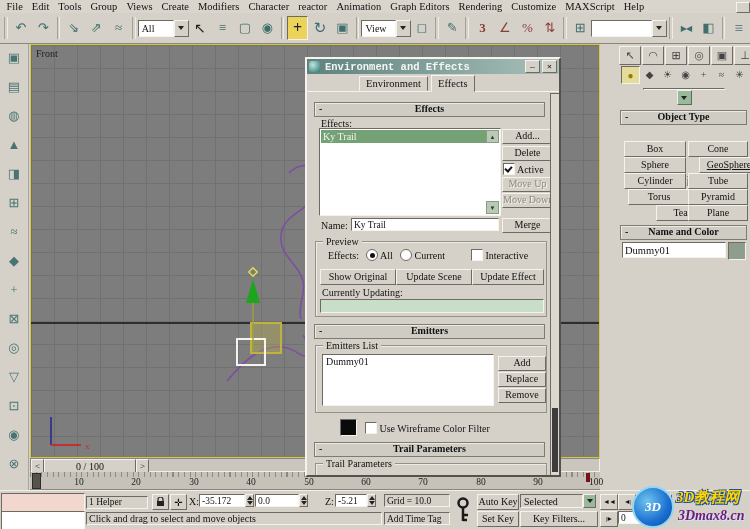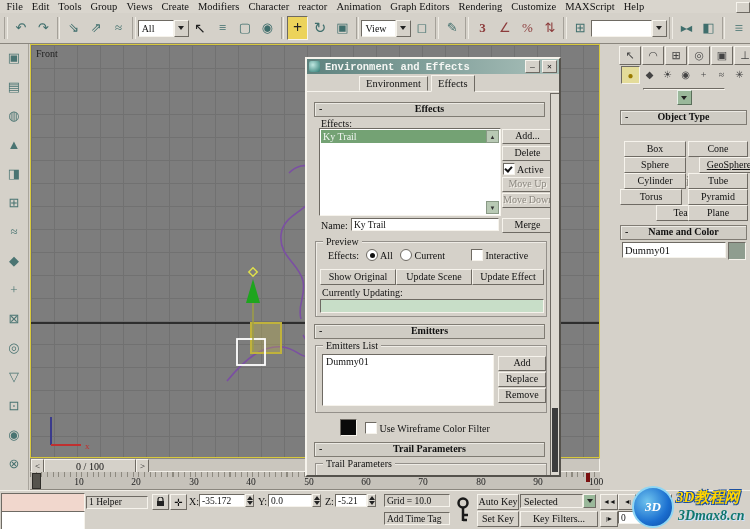--- a/index.html
+++ b/index.html
@@ -91,21 +91,21 @@
   .spin .d{width:0;height:0;border-left:3px solid transparent;border-right:3px solid transparent;border-top:4px solid #222;margin:0 auto;}
   .pbtn{width:16px;height:14px;font-size:7px;letter-spacing:-1px;}
   
   #wm{left:632px;top:486px;width:118px;height:43px;z-index:20;}
   #wm .circle{position:absolute;left:0;top:0;width:42px;height:42px;border-radius:50%;
        background:radial-gradient(circle at 35% 35%,#6fc4ee,#1b6fd0 60%,#0c4aa0);
        border:2px solid #8fd6f4;box-sizing:border-box;color:#fff;font-weight:bold;font-size:13px;
        display:flex;align-items:center;justify-content:center;font-style:italic;}
   #wm .l1{position:absolute;left:44px;top:2px;font-size:15px;font-weight:bold;color:#ffd400;
        text-shadow:1px 1px 0 #1b4fa0,-1px 1px 0 #1b4fa0,1px -1px 0 #1b4fa0;white-space:nowrap;font-style:italic;}
-  #wm .l2{position:absolute;left:46px;top:22px;font-size:14px;font-weight:bold;color:#0f766e;
+  #wm .l2{position:absolute;left:46px;top:22px;font-size:14px;font-weight:bold;color:#701a75;
        text-shadow:1px 1px 0 #cfe4ff;white-space:nowrap;font-style:italic;}
 </style>
 </head>
 <body>
 
 <div id="app">
 
   <div id="menubar" class="abs">
     <span class="mi">File</span>
     <span class="mi">Edit</span>
@@ -338,21 +338,21 @@
     <div class="abs dis" style="left:26px;top:83px;font-size:14px;margin-top:47px;">
       <span>AutoGrid</span>
       <span class="cb disb"></span>
     </div>
     <div class="abs b otbtn" style="left:7px;top:97px;">Box</div>
     <div class="abs b otbtn" style="left:71px;top:97px;width:58px;">Cone</div>
     <div class="abs b otbtn" style="left:7px;top:113px;">Sphere</div>
     <div class="abs b otbtn" style="left:82px;top:113px;width:58px;text-decoration:underline;">GeoSphere</div>
     <div class="abs b otbtn" style="left:7px;top:129px;">Cylinder</div>
     <div class="abs b otbtn" style="left:71px;top:129px;width:58px;">Tube</div>
-    <div class="abs b otbtn" style="left:3px;top:145px;">Torus</div>
+    <div class="abs b otbtn" style="left:11px;top:145px;">Torus</div>
     <div class="abs b otbtn" style="left:71px;top:145px;width:58px;">Pyramid</div>
     <div class="abs b otbtn" style="left:7px;top:161px;margin-left:32px;">Teapot</div>
     <div class="abs b otbtn" style="left:71px;top:161px;width:58px;">Plane</div>
 
     <div class="abs roll" style="left:3px;top:181px;width:125px;">
       <span class="minus">-</span>
       <span>Name and Color</span>
     </div>
     <div class="abs sfield" style="left:5px;top:198px;width:104px;height:16px;font-size:10.5px;">Dummy01</div>
     <div class="abs sunk" style="left:111px;top:198px;width:16px;height:16px;background:#8f9d8f;"></div>
@@ -396,37 +396,38 @@
     <div class="abs b ctr" style="left:170px;top:3px;width:15px;height:14px;font-size:10px;">✛</div>
     <span class="abs lbl" style="left:189px;top:5px;">X:</span>
     <div class="abs" style="left:199px;top:3px;display:flex;">
       <div class="sfield" style="width:46px;">-35.172</div>
       <div class="spin b">
           <span class="u"></span>
           <span class="d"></span>
         </div>
     </div>
     <span class="abs lbl" style="left:258px;top:5px;">Y:</span>
-    <div class="abs" style="left:268px;top:3px;display:flex;">
+    <div class="abs" style="left:255px;top:3px;display:flex;">
       <div class="sfield" style="width:44px;">0.0</div>
       <div class="spin b">
           <span class="u"></span>
           <span class="d"></span>
         </div>
     </div>
     <span class="abs lbl" style="left:325px;top:5px;">Z:</span>
     <div class="abs" style="left:335px;top:3px;display:flex;">
       <div class="sfield" style="width:32px;">-5.21</div>
       <div class="spin b">
           <span class="u"></span>
           <span class="d"></span>
         </div>
     </div>
     <div class="abs sfield" style="left:384px;top:3px;width:66px;background:#d5d1c9;">Grid = 10.0</div>
 
+    <div class="abs sfield nowrap" style="left:86px;top:21px;width:296px;background:#d5d1c9;font-size:10px;">Click and drag to select and move objects</div>
     <div class="abs sfield" style="left:384px;top:21px;width:66px;background:#d5d1c9;">Add Time Tag</div>
 
     <div class="abs ctr" style="left:452px;top:3px;width:22px;height:32px;">
       <svg width="20" height="26" viewBox="0 0 20 26">
           <circle cx="10" cy="6" r="4.5" fill="none" stroke="#1a1a1a" stroke-width="2.5"></circle>
           <line x1="10" y1="10" x2="10" y2="24" stroke="#1a1a1a" stroke-width="2.5"></line>
           <line x1="10" y1="18" x2="15" y2="18" stroke="#1a1a1a" stroke-width="2.5"></line>
           <line x1="10" y1="23" x2="14" y2="23" stroke="#1a1a1a" stroke-width="2.5"></line>
         </svg>
     </div>

